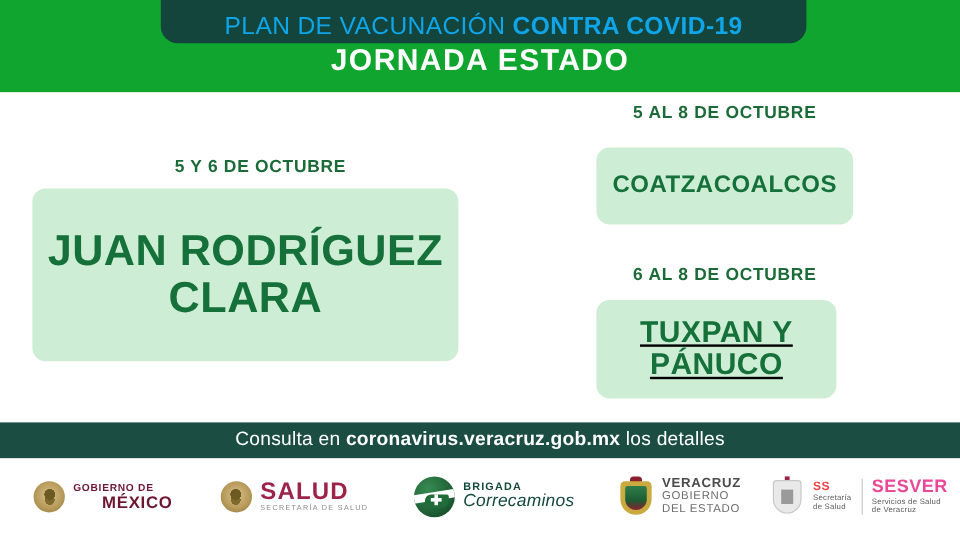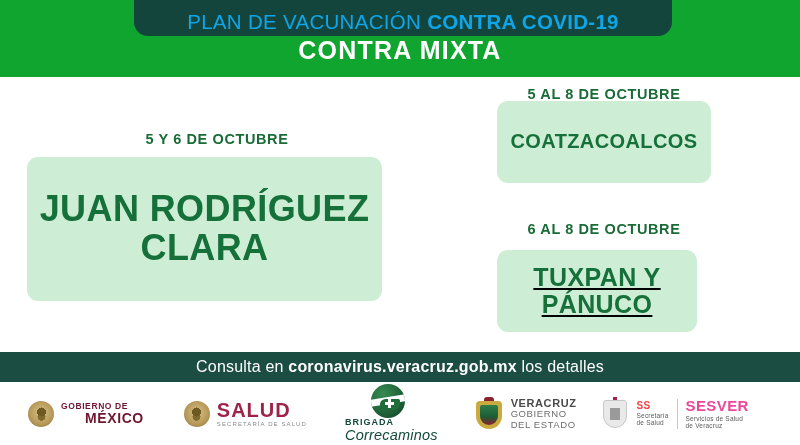--- a/index.html
+++ b/index.html
@@ -80,21 +80,21 @@
 
   
   .col-left .date-label{ left:0;top:55px;width:380px;text-align:center;font-size:14.5px; }
   .col-left{ position:absolute;left:27px;top:0;width:380px;height:275px; }
   .col-left .card{ left:0;top:80px;width:355px;height:144px; }
   .col-left .card-text{ font-size:36px; }
 
   
   .col-right{ position:absolute;left:497px;top:0;width:260px;height:275px; }
   .date-label-r1{ left:0;top:10px;width:214px;text-align:center;font-size:14.5px; }
-  .card-r1{ left:0;top:24px;width:214px;height:82px; }
+  .card-r1{ left:0;top:46px;width:214px;height:64px; }
   .card-r1 .card-text{ font-size:20px; }
   .date-label-r2{ left:0;top:145px;width:214px;text-align:center;font-size:14.5px; }
   .card-r2{ left:0;top:173px;width:200px;height:82px;text-decoration:underline; }
   .card-r2 .card-text{ font-size:25px; }
 
   
   .urlbar{
     position:absolute;left:0;top:352px;width:800px;height:30px;
     background:#1b4d43;
     display:flex;align-items:center;justify-content:center;
@@ -203,21 +203,21 @@
 </style>
 </head>
 <body>
 
 <div id="poster">
 
   <div class="header">
     <div class="header-pill">
       <div class="header-pill-text"><span>PLAN DE VACUNACIÓN </span><span class="b">CONTRA COVID-19</span></div>
     </div>
-    <div class="header-sub">CONTRA MIXTA</div>
+    <div class="header-sub">JORNADA ESTADO</div>
   </div>
 
   <div class="main">
 
     <div class="col-left">
       <div class="date-label">5 Y 6 DE OCTUBRE</div>
       <div class="card">
         <div class="card-text">JUAN RODRÍGUEZ CLARA</div>
       </div>
     </div>
@@ -251,21 +251,21 @@
     </div>
 
     <div class="logo" style="margin-left:40px;">
       <div class="seal"></div>
       <div class="salud-text">
         <div class="salud-big">SALUD</div>
         <div class="salud-small">SECRETARÍA DE SALUD</div>
       </div>
     </div>
 
-    <div class="logo" style="margin-left:38px;flex-direction:column;">
+    <div class="logo" style="margin-left:38px;">
       <div class="bird">
         <div class="bird-wing"></div>
         <div class="bird-body"></div>
         <div class="bird-cross-v"></div>
         <div class="bird-cross-h"></div>
       </div>
       <div class="brig-text">
         <div class="brig-top">BRIGADA</div>
         <div class="brig-big">Correcaminos</div>
       </div>

